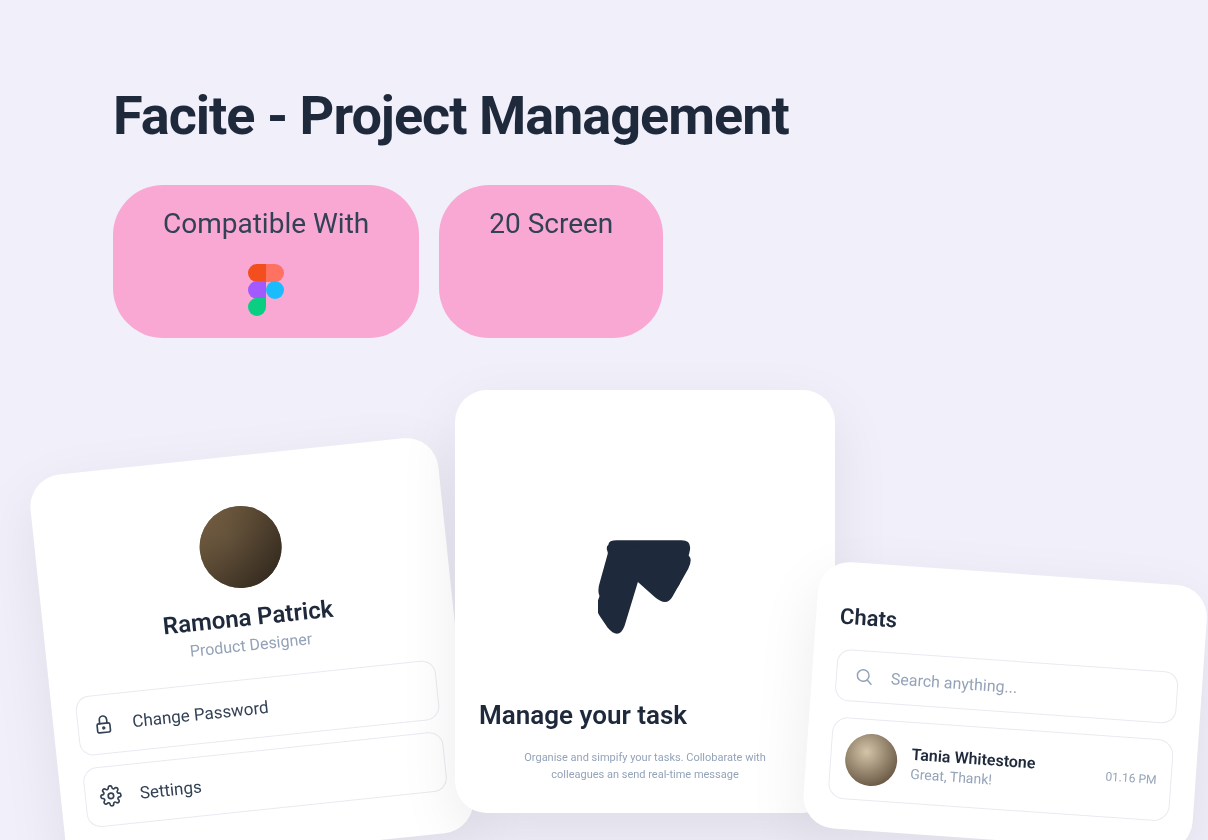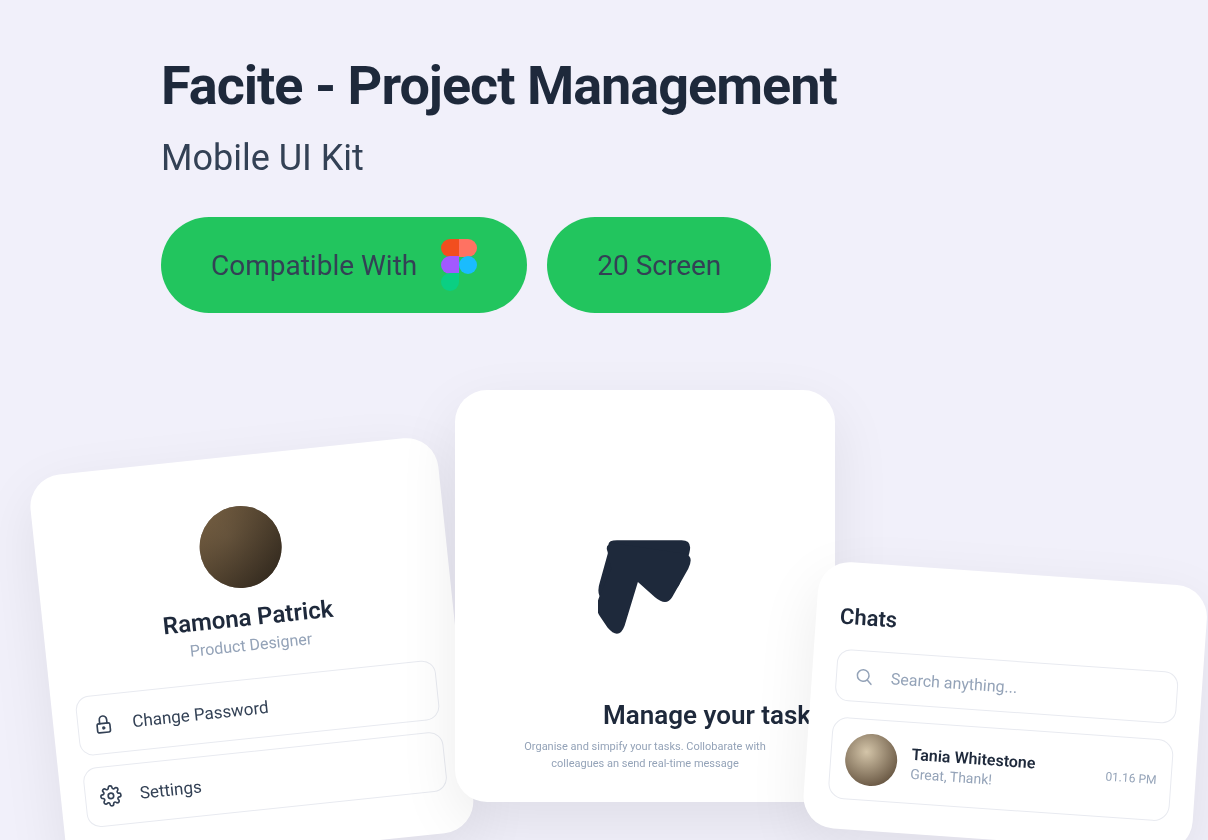--- a/index.html
+++ b/index.html
@@ -5,47 +5,47 @@
     * { margin: 0; padding: 0; box-sizing: border-box; }
     body {
       width: 1208px;
       height: 840px;
       background: #f1f0fa;
       font-family: -apple-system, BlinkMacSystemFont, 'Segoe UI', Roboto, sans-serif;
       overflow: hidden;
       position: relative;
     }
     .header {
-      padding: 54px 0 0 113px;
-      margin-left: 48px;
+      padding: 84px 0 0 113px;
     }
     .title {
       font-size: 54px;
       font-weight: 700;
       color: #1e293b;
       letter-spacing: -1px;
     }
     .subtitle {
       font-size: 36px;
       font-weight: 400;
       color: #334155;
       margin-top: 20px;
     }
     .pills {
       display: flex;
       gap: 20px;
       margin-top: 38px;
     }
     .pill {
-      background: #22c55e;
+      background: #f9a8d4;
       border-radius: 50px;
       padding: 22px 50px;
       display: flex;
       align-items: center;
       gap: 24px;
+      flex-direction: column;
     }
     .pill-text {
       font-size: 28px;
       color: #334155;
       font-weight: 400;
     }
     .figma-icon {
       width: 36px;
       height: 52px;
       position: relative;
@@ -140,25 +140,25 @@
       color: #334155;
       font-weight: 400;
     }
     .f-logo {
       margin: 120px auto 60px;
       width: 95px;
       height: 100px;
       display: block;
     }
     .task-title {
-      text-align: right;
+      text-align: left;
       font-size: 26px;
       font-weight: 600;
       color: #1e293b;
-      margin-bottom: 9px;
+      margin-bottom: 20px;
     }
     .task-desc {
       text-align: center;
       font-size: 11px;
       color: #94a3b8;
       line-height: 1.5;
       padding: 0 20px;
     }
     .chats-title {
       font-size: 22px;
@@ -210,21 +210,20 @@
       font-size: 12px;
       color: #94a3b8;
     }
     .stroke-icon { stroke: #334155; stroke-width: 1.8; fill: none; stroke-linecap: round; stroke-linejoin: round; }
   </style>
 </head>
 <body>
 
 <div class="header">
   <h1 class="title">Facite - Project Management</h1>
-  <h2 class="subtitle">Mobile UI Kit</h2>
   <div class="pills">
     <div class="pill">
       <span class="pill-text">Compatible With</span>
       <span class="figma-icon">
         <span class="figma-shape f1"></span>
         <span class="figma-shape f2"></span>
         <span class="figma-shape f3"></span>
         <span class="figma-shape f4"></span>
         <span class="figma-shape f5"></span>
       </span>

